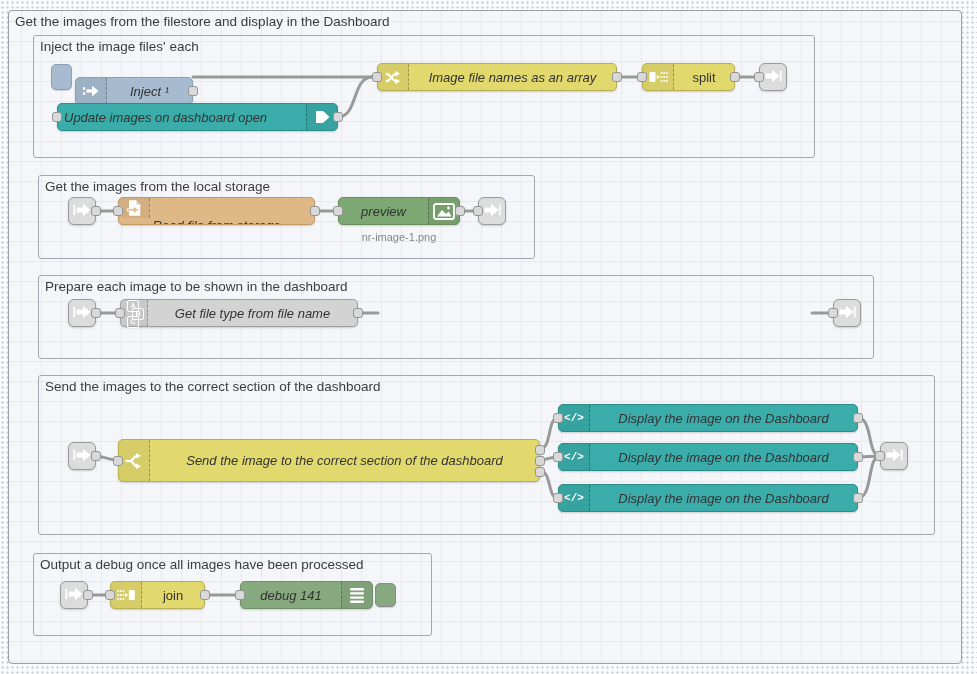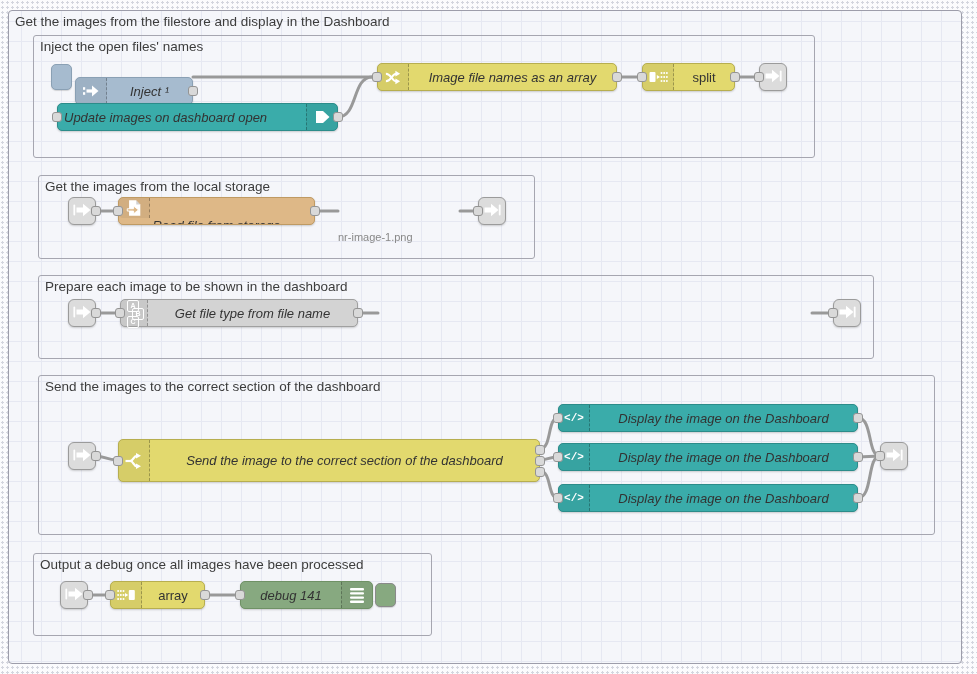--- a/index.html
+++ b/index.html
@@ -58,21 +58,21 @@
   .port.pout{right:-6px;top:50%;margin-top:-5px;}
   .inject-btn{
     position:absolute;box-sizing:border-box;background:#a6bbcf;border:1px solid #8aa0b4;
     border-radius:5px;box-shadow:0 1px 1px rgba(0,0,0,.15);cursor:pointer;
   }
   .debug-btn{
     position:absolute;box-sizing:border-box;background:#87a980;border:1px solid #8a8a8a;
     border-radius:5px;box-shadow:0 1px 1px rgba(0,0,0,.15);cursor:pointer;
   }
   .caption{
-    position:absolute;font-size:11px;color:#888;text-align:left;white-space:nowrap;
+    position:absolute;font-size:11px;color:#888;text-align:center;white-space:nowrap;
   }
   .wires{position:absolute;left:0;top:0;z-index:2;}
   .node,.inject-btn,.debug-btn{z-index:3;}
   .group,.group-label{z-index:1;}
   .abc-box{
     position:absolute;width:10px;height:10px;border:1px solid #fff;border-radius:2px;
     color:#fff;font-size:7px;font-weight:bold;line-height:9px;text-align:center;
     font-style:normal;
   }
   .tpl-glyph{color:#fff;font-weight:bold;font-size:11px;font-family:"Liberation Mono",monospace;font-style:normal;}
@@ -80,21 +80,21 @@
 </head>
 <body>
 
 <div class="canvas">
 
   <div class="outer-group" style="left:8px;top:10px;width:952px;height:652px;">
     <span class="group-label">Get the images from the filestore and display in the Dashboard</span>
   </div>
 
   <div class="group" style="left:33px;top:35px;width:780px;height:121px;">
-    <span class="group-label">Inject the open files' names</span>
+    <span class="group-label">Inject the image files' each</span>
   </div>
   <div class="group" style="left:38px;top:175px;width:495px;height:82px;">
     <span class="group-label">Get the images from the local storage</span>
   </div>
   <div class="group" style="left:38px;top:275px;width:834px;height:82px;">
     <span class="group-label">Prepare each image to be shown in the dashboard</span>
   </div>
   <div class="group" style="left:38px;top:375px;width:895px;height:158px;">
     <span class="group-label">Send the images to the correct section of the dashboard</span>
   </div>
@@ -215,20 +215,32 @@
       <svg width="18" height="20" viewBox="0 0 20 20">
           <path d="M4.5 1.5 h8 l4.5 4.5 v12.5 h-12.5 z" fill="#fff"></path>
           <path d="M12.5 1.5 l4.5 4.5 h-4.5 z" fill="rgba(0,0,0,.18)"></path>
           <path d="M2.5 10.8 h7 v-3 l5.5 4.3 -5.5 4.3 v-3 h-7 z" fill="#deb887" stroke="#fff" stroke-width="1"></path>
         </svg>
     </span>
     <span class="label">Read file from storage</span>
     <span class="port pout"></span>
   </div>
 
+  <div class="node n-preview" style="left:338px;top:197px;width:122px;height:28px;">
+    <span class="port pin"></span>
+    <span class="label">preview</span>
+    <span class="icon right">
+      <svg width="22" height="17" viewBox="0 0 22 17">
+          <rect x="1" y="1" width="20" height="15" rx="2" fill="none" stroke="#fff" stroke-width="1.8"></rect>
+          <path d="M4 13.5 L9 7 L13 11 L15.8 8.5 L18.5 13.5 Z" fill="#fff"></path>
+          <circle cx="15.5" cy="5" r="1.4" fill="#fff"></circle>
+        </svg>
+    </span>
+    <span class="port pout"></span>
+  </div>
 
   <div class="caption" style="left:338px;top:231px;width:122px;">nr-image-1.png</div>
 
   <div class="node n-link" style="left:478px;top:197px;width:28px;height:28px;">
     <span class="port pin"></span>
     <span>
       <svg width="20" height="20" viewBox="0 0 20 20" fill="#fff">
           <path d="M2.5 7.5 h6.5 v-3.8 l7.5 6.3 -7.5 6.3 v-3.8 h-6.5 z"></path>
           <rect x="16.8" y="4.5" width="1.8" height="11" rx="0.9" opacity=".95"></rect>
         </svg>
@@ -355,21 +367,21 @@
           <circle cx="2.1" cy="10" r="1"></circle>
           <circle cx="4.8" cy="10" r="1"></circle>
           <circle cx="7.5" cy="10" r="1"></circle>
           <circle cx="2.1" cy="14" r="1"></circle>
           <circle cx="4.8" cy="14" r="1"></circle>
           <circle cx="7.5" cy="14" r="1"></circle>
           <path d="M9 8 L12.2 10 L9 12 Z"></path>
           <rect x="12.8" y="5" width="6" height="10" rx="1"></rect>
         </svg>
     </span>
-    <span class="label upright">array</span>
+    <span class="label upright">join</span>
     <span class="port pout"></span>
   </div>
 
   <div class="node n-debug" style="left:240px;top:581px;width:133px;height:28px;">
     <span class="port pin"></span>
     <span class="label">debug 141</span>
     <span class="icon right">
       <svg width="14" height="17" viewBox="0 0 14 17" fill="#fff">
           <rect y="1" width="14" height="2.4" rx="1"></rect>
           <rect y="5.2" width="14" height="2.4" rx="1"></rect>

